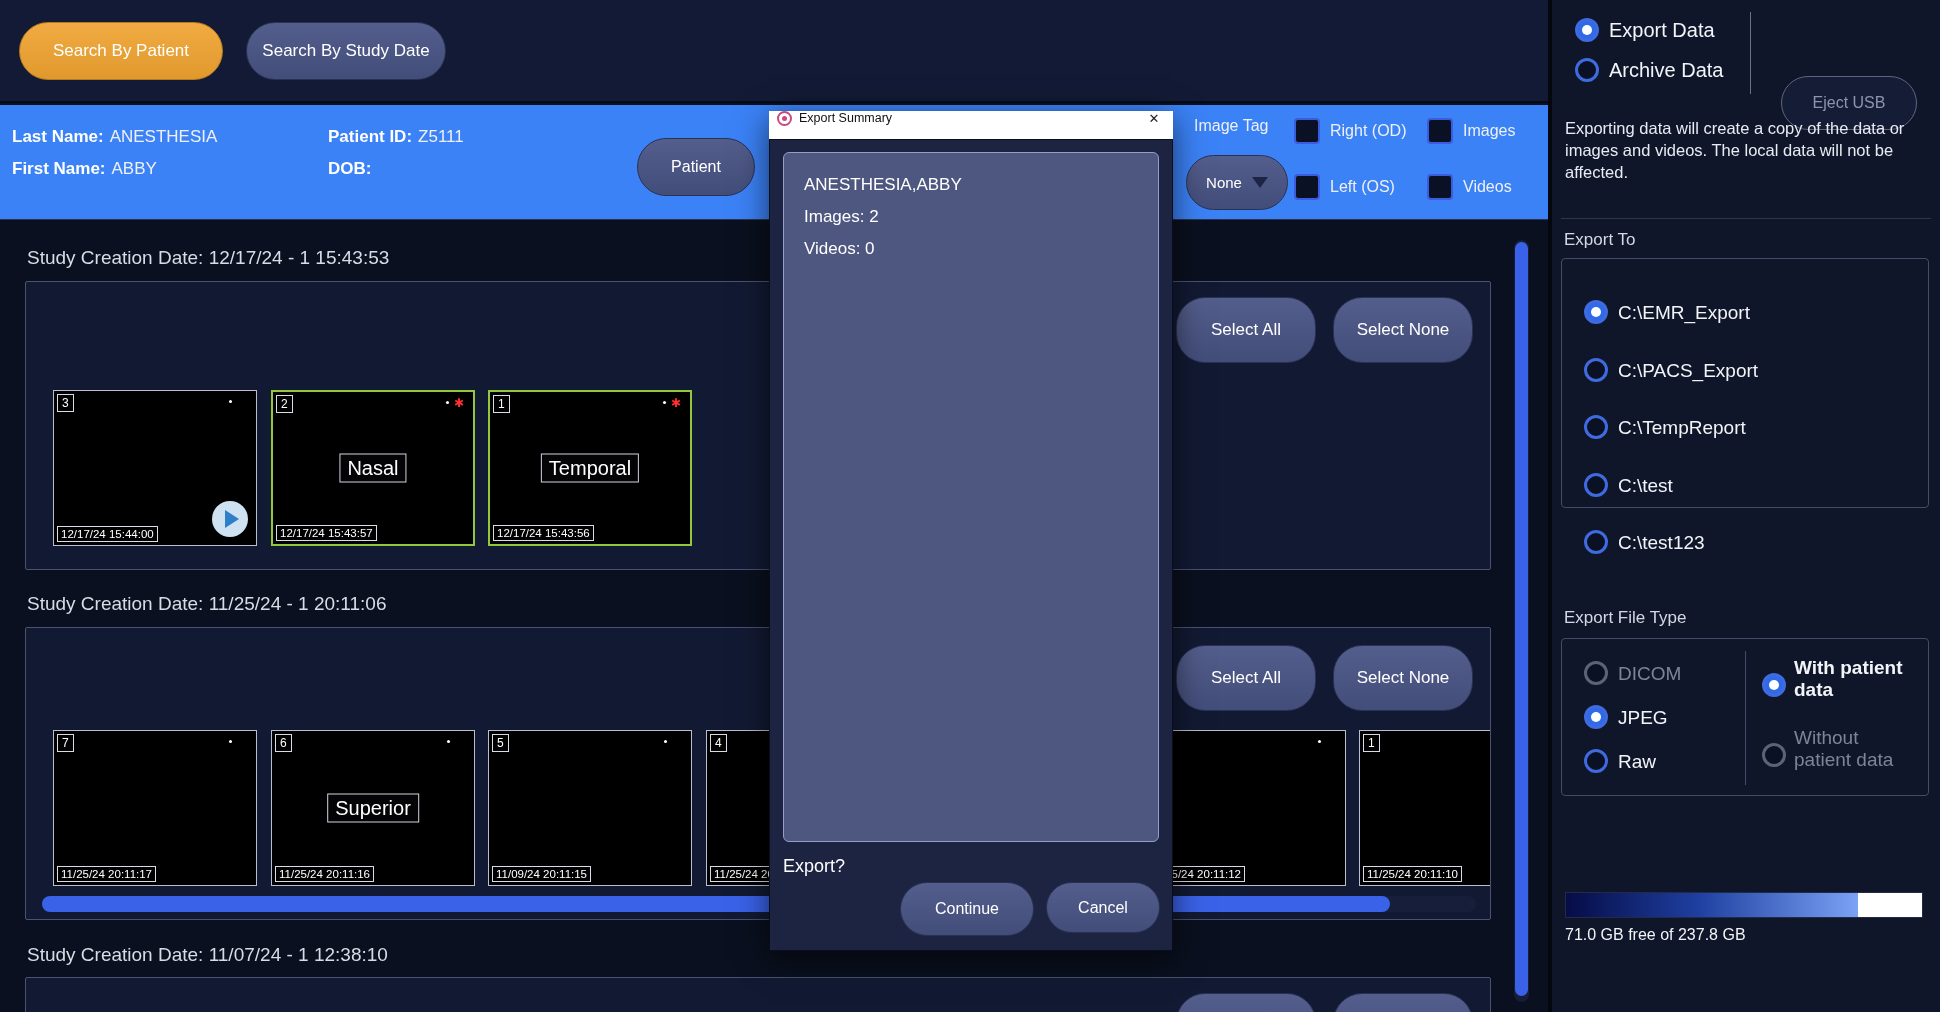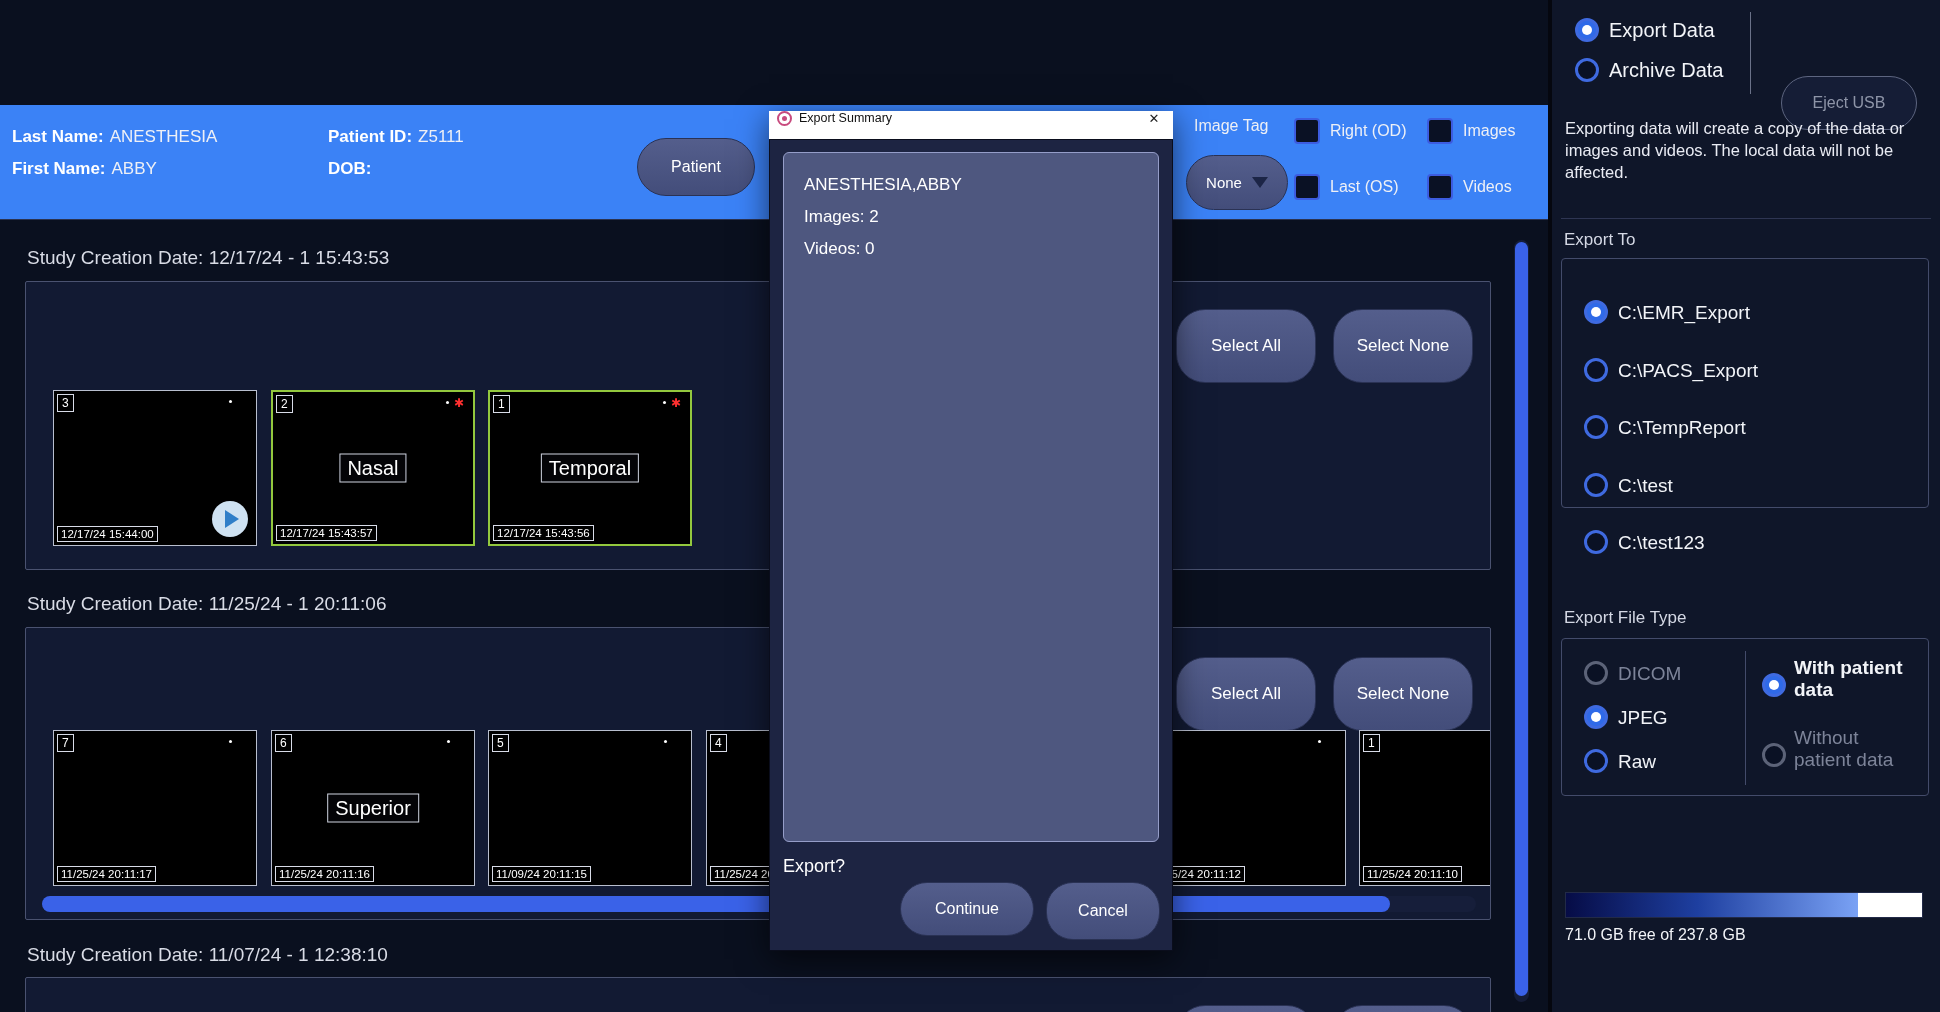--- a/index.html
+++ b/index.html
@@ -66,21 +66,21 @@
     border-left:8px solid transparent; border-right:8px solid transparent;
     border-top:11px solid #1c2546;
   }
 
   .section-header { position:absolute; font-size:19px; color:#d9dce6; white-space:nowrap; }
   .section-box {
     position:absolute; left:25px; width:1466px;
     background:#121a33; border:1px solid #4a5270; border-radius:2px;
     overflow:hidden;
   }
-  .sel-btn { width:140px; height:74px; border-radius:29px; font-size:17px;margin-top:12px; }
+  .sel-btn { width:140px; height:66px; border-radius:29px; font-size:17px; }
 
   
   .thumb {
     position:absolute; width:204px; height:156px;
     background:#000; border:1px solid #b9bfcf;
   }
   .thumb.sel { border:2px solid #93c83e; }
   .tnum {
     position:absolute; left:3px; top:3px;
     border:1px solid #d8dce8; background:#000; color:#fff;
@@ -171,20 +171,24 @@
   }
   .dlg-line { font-size:17px; color:#fff; margin-bottom:12px; white-space:nowrap; }
   #dlg-prompt { position:absolute; left:13px; top:716px; font-size:18px; color:#fff; }
   .dlg-btn { border-radius:27px; font-size:16px; }
 </style>
 </head>
 <body>
 
 <div id="main">
 
+  <div id="topbar">
+    <div class="pill orange" style="left:19px;top:22px;width:204px;height:58px">Search By Patient</div>
+    <div class="pill" style="left:246px;top:22px;width:200px;height:58px">Search By Study Date</div>
+  </div>
 
   <div id="patientbar">
     <div class="pline" style="left:12px;top:22px">
       <span class="plabel">Last Name:</span><span class="pvalue">ANESTHESIA</span>
     </div>
     <div class="pline" style="left:12px;top:54px">
       <span class="plabel">First Name:</span><span class="pvalue">ABBY</span>
     </div>
     <div class="pline" style="left:328px;top:22px">
       <span class="plabel">Patient ID:</span><span class="pvalue">Z5111</span>
@@ -199,21 +203,21 @@
 
     <div class="pill" id="none-dd" style="left:1186px;top:50px">
       <span>None</span>
       <span class="tri"></span>
     </div>
 
     <span class="cb" style="left:1294px;top:13px"></span>
     <span class="cb-label" style="left:1330px;top:17px">Right (OD)</span>
 
     <span class="cb" style="left:1294px;top:69px"></span>
-    <span class="cb-label" style="left:1330px;top:73px">Last (OS)</span>
+    <span class="cb-label" style="left:1330px;top:73px">Left (OS)</span>
 
     <span class="cb" style="left:1427px;top:13px"></span>
     <span class="cb-label" style="left:1463px;top:17px">Images</span>
 
     <span class="cb" style="left:1427px;top:69px"></span>
     <span class="cb-label" style="left:1463px;top:73px">Videos</span>
   </div>
 
   <div class="section-header" style="left:27px;top:247px">Study Creation Date: 12/17/24 - 1 15:43:53</div>
   <div class="section-box" style="top:281px;height:289px">
@@ -371,15 +375,15 @@
     <span id="dlg-close">✕</span>
   </div>
   <div id="dlg-body">
     <div id="dlg-panel">
       <div class="dlg-line">ANESTHESIA,ABBY</div>
       <div class="dlg-line">Images: 2</div>
       <div class="dlg-line">Videos: 0</div>
     </div>
     <div id="dlg-prompt">Export?</div>
     <div class="pill dlg-btn" style="left:130px;top:742px;width:134px;height:54px">Continue</div>
-    <div class="pill dlg-btn" style="left:276px;top:742px;width:114px;height:58px">Cancel</div>
+    <div class="pill dlg-btn" style="left:276px;top:742px;width:114px;height:51px">Cancel</div>
   </div>
 </div>
 
 </body></html>

